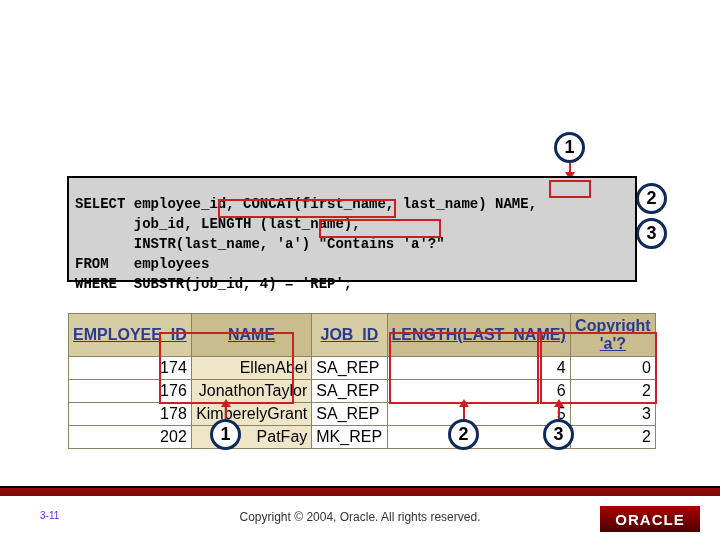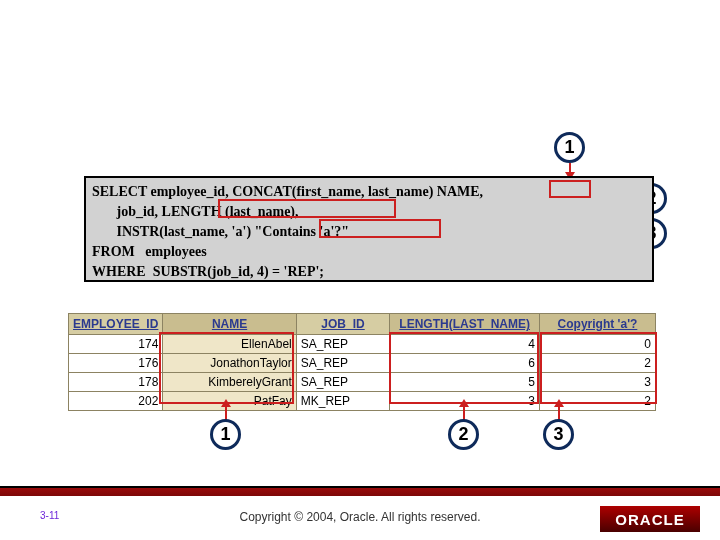--- a/index.html
+++ b/index.html
@@ -34,31 +34,31 @@
     left: 0;
     width: 100%;
     text-align: center;
     font-size: 24px;
     font-weight: bold;
     line-height: 1.25;
   }
   
   .code {
     position: absolute;
-    left: 84px;
+    left: 67px;
     top: 176px;
     width: 570px;
     height: 106px;
     background: var(--code-bg);
     border: 2px solid var(--code-border);
-    font-family: Liberation Serif, serif;
+    font-family: Liberation Mono, monospace;
     font-size: 14px;
     font-weight: bold;
     white-space: pre;
-    padding: 4px 6px;
+    padding: 16px 6px;
     box-sizing: border-box;
     line-height: 20px;
   }
   
   .hl {
     position: absolute;
     border: 2px solid var(--red);
     background: transparent;
     box-sizing: border-box;
   }
@@ -103,21 +103,21 @@
     border-right: 5px solid transparent;
     border-bottom: 8px solid var(--red);
   }
   
   .tbl {
     position: absolute;
     left: 68px;
     top: 313px;
     width: 588px;
     border-collapse: collapse;
-    font-size: 12px;
+    font-size: 16px;
     padding-left: 30px;
   }
   .tbl th {
     background: var(--tan-head);
     font-weight: bold;
     color: #2b3a8f;
     border: 1px solid #8c8362;
     padding: 3px 4px;
     text-align: center;
     height: 14px;

